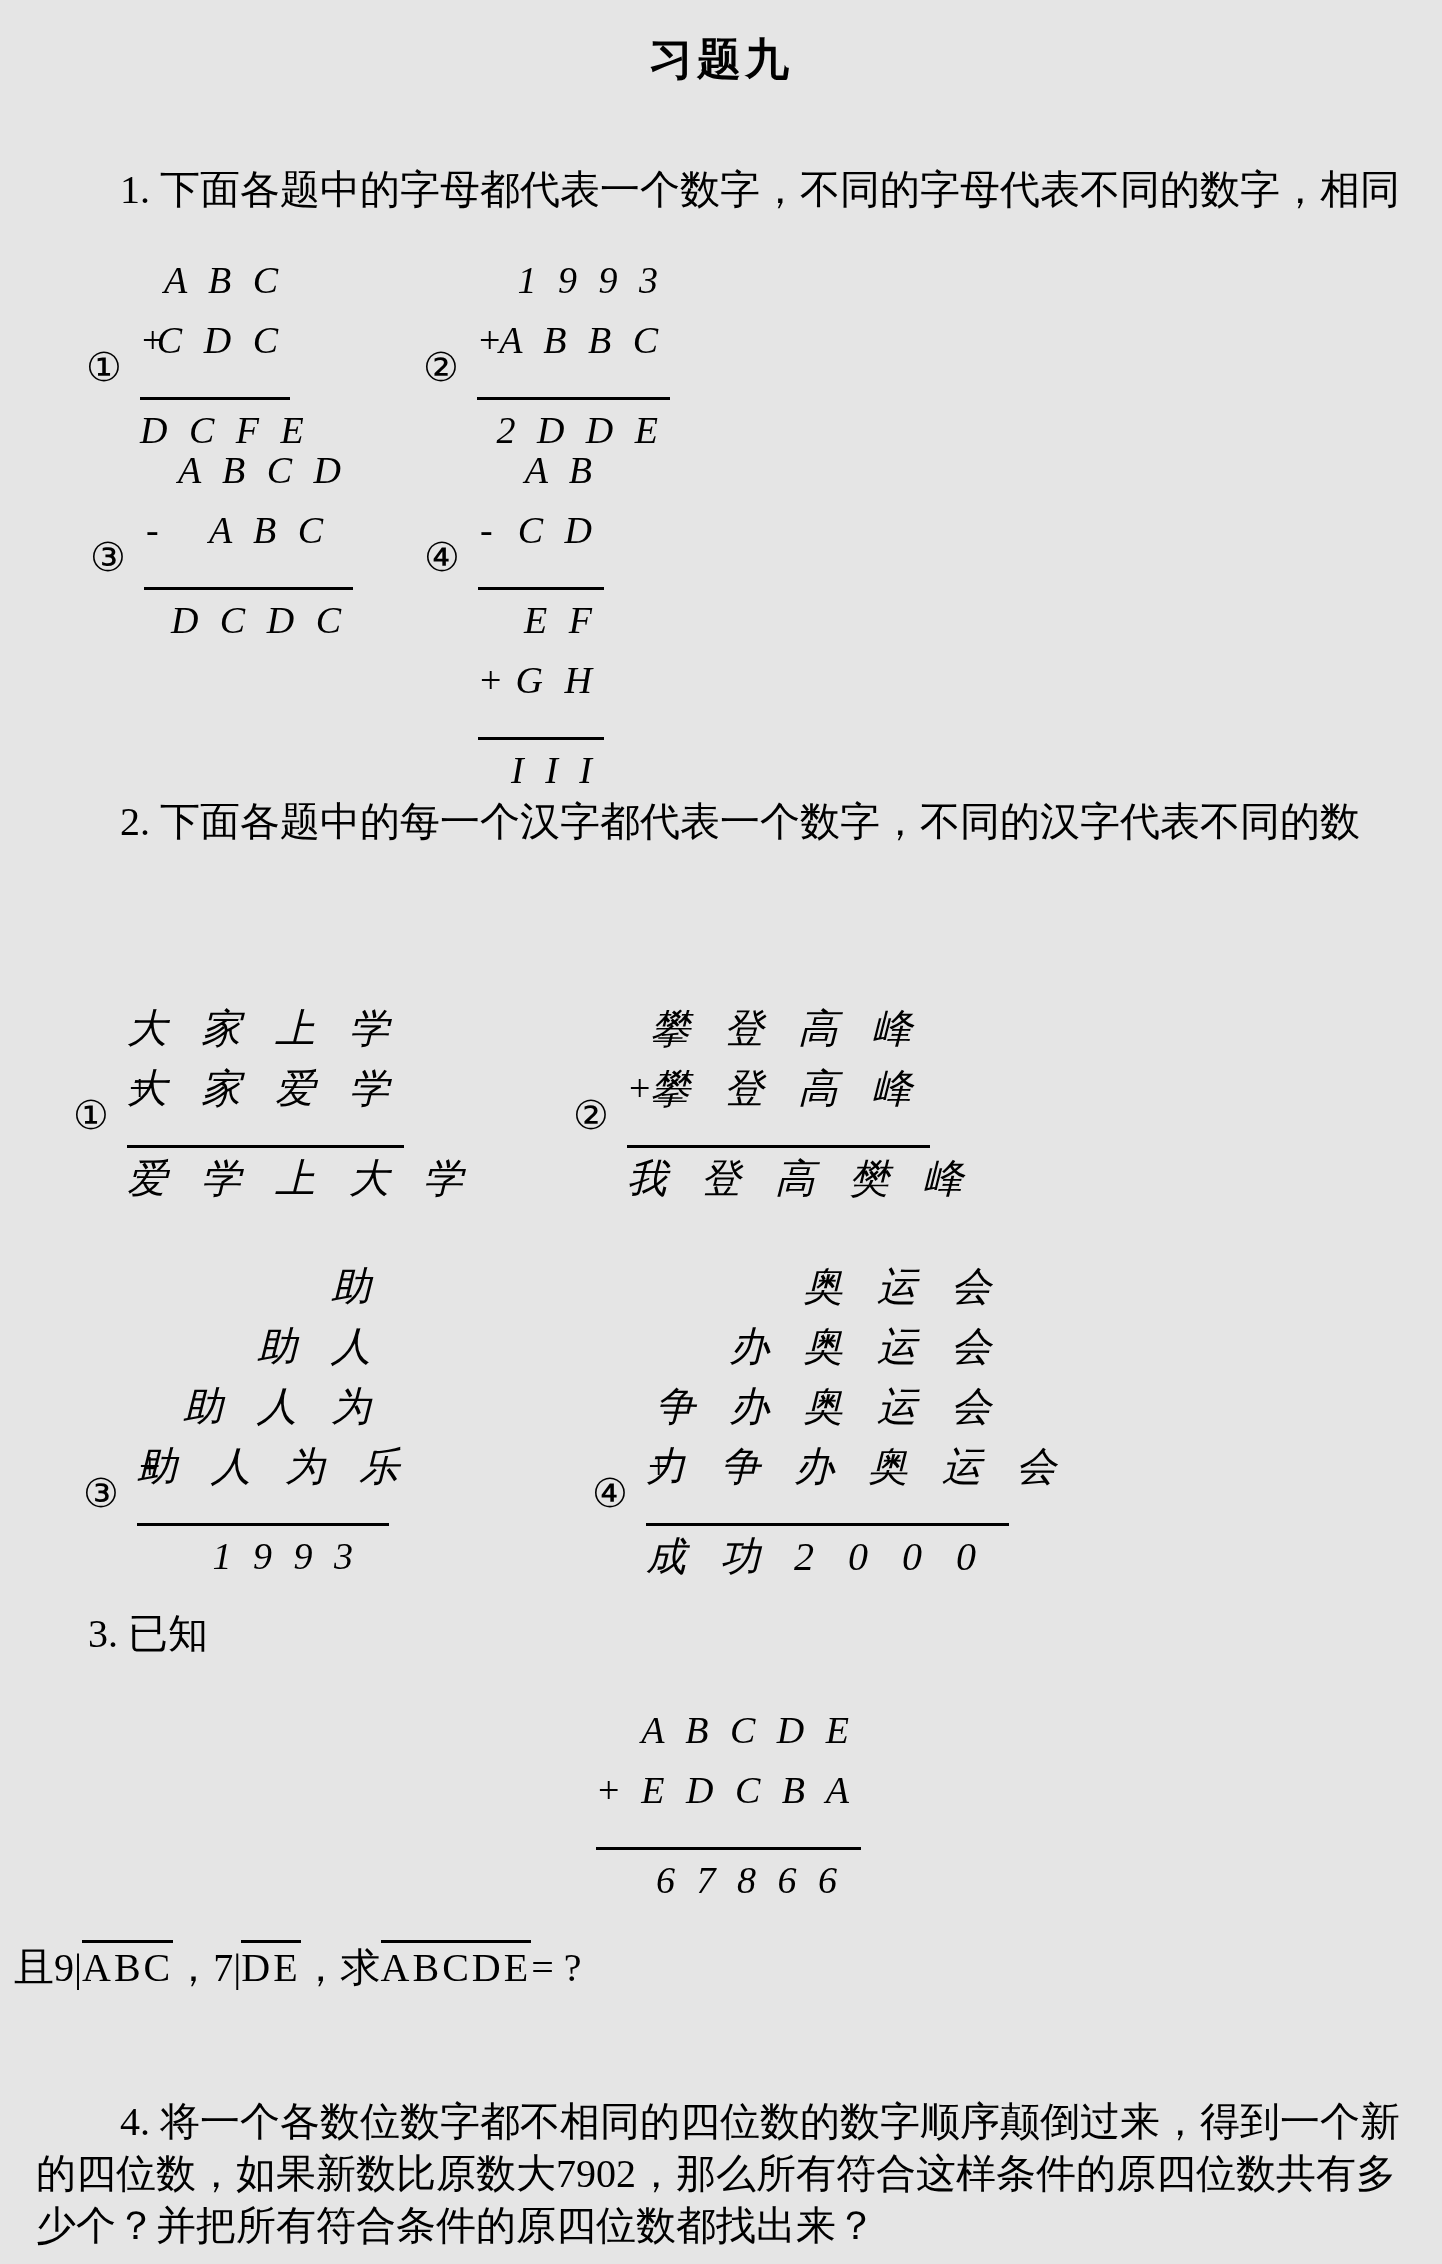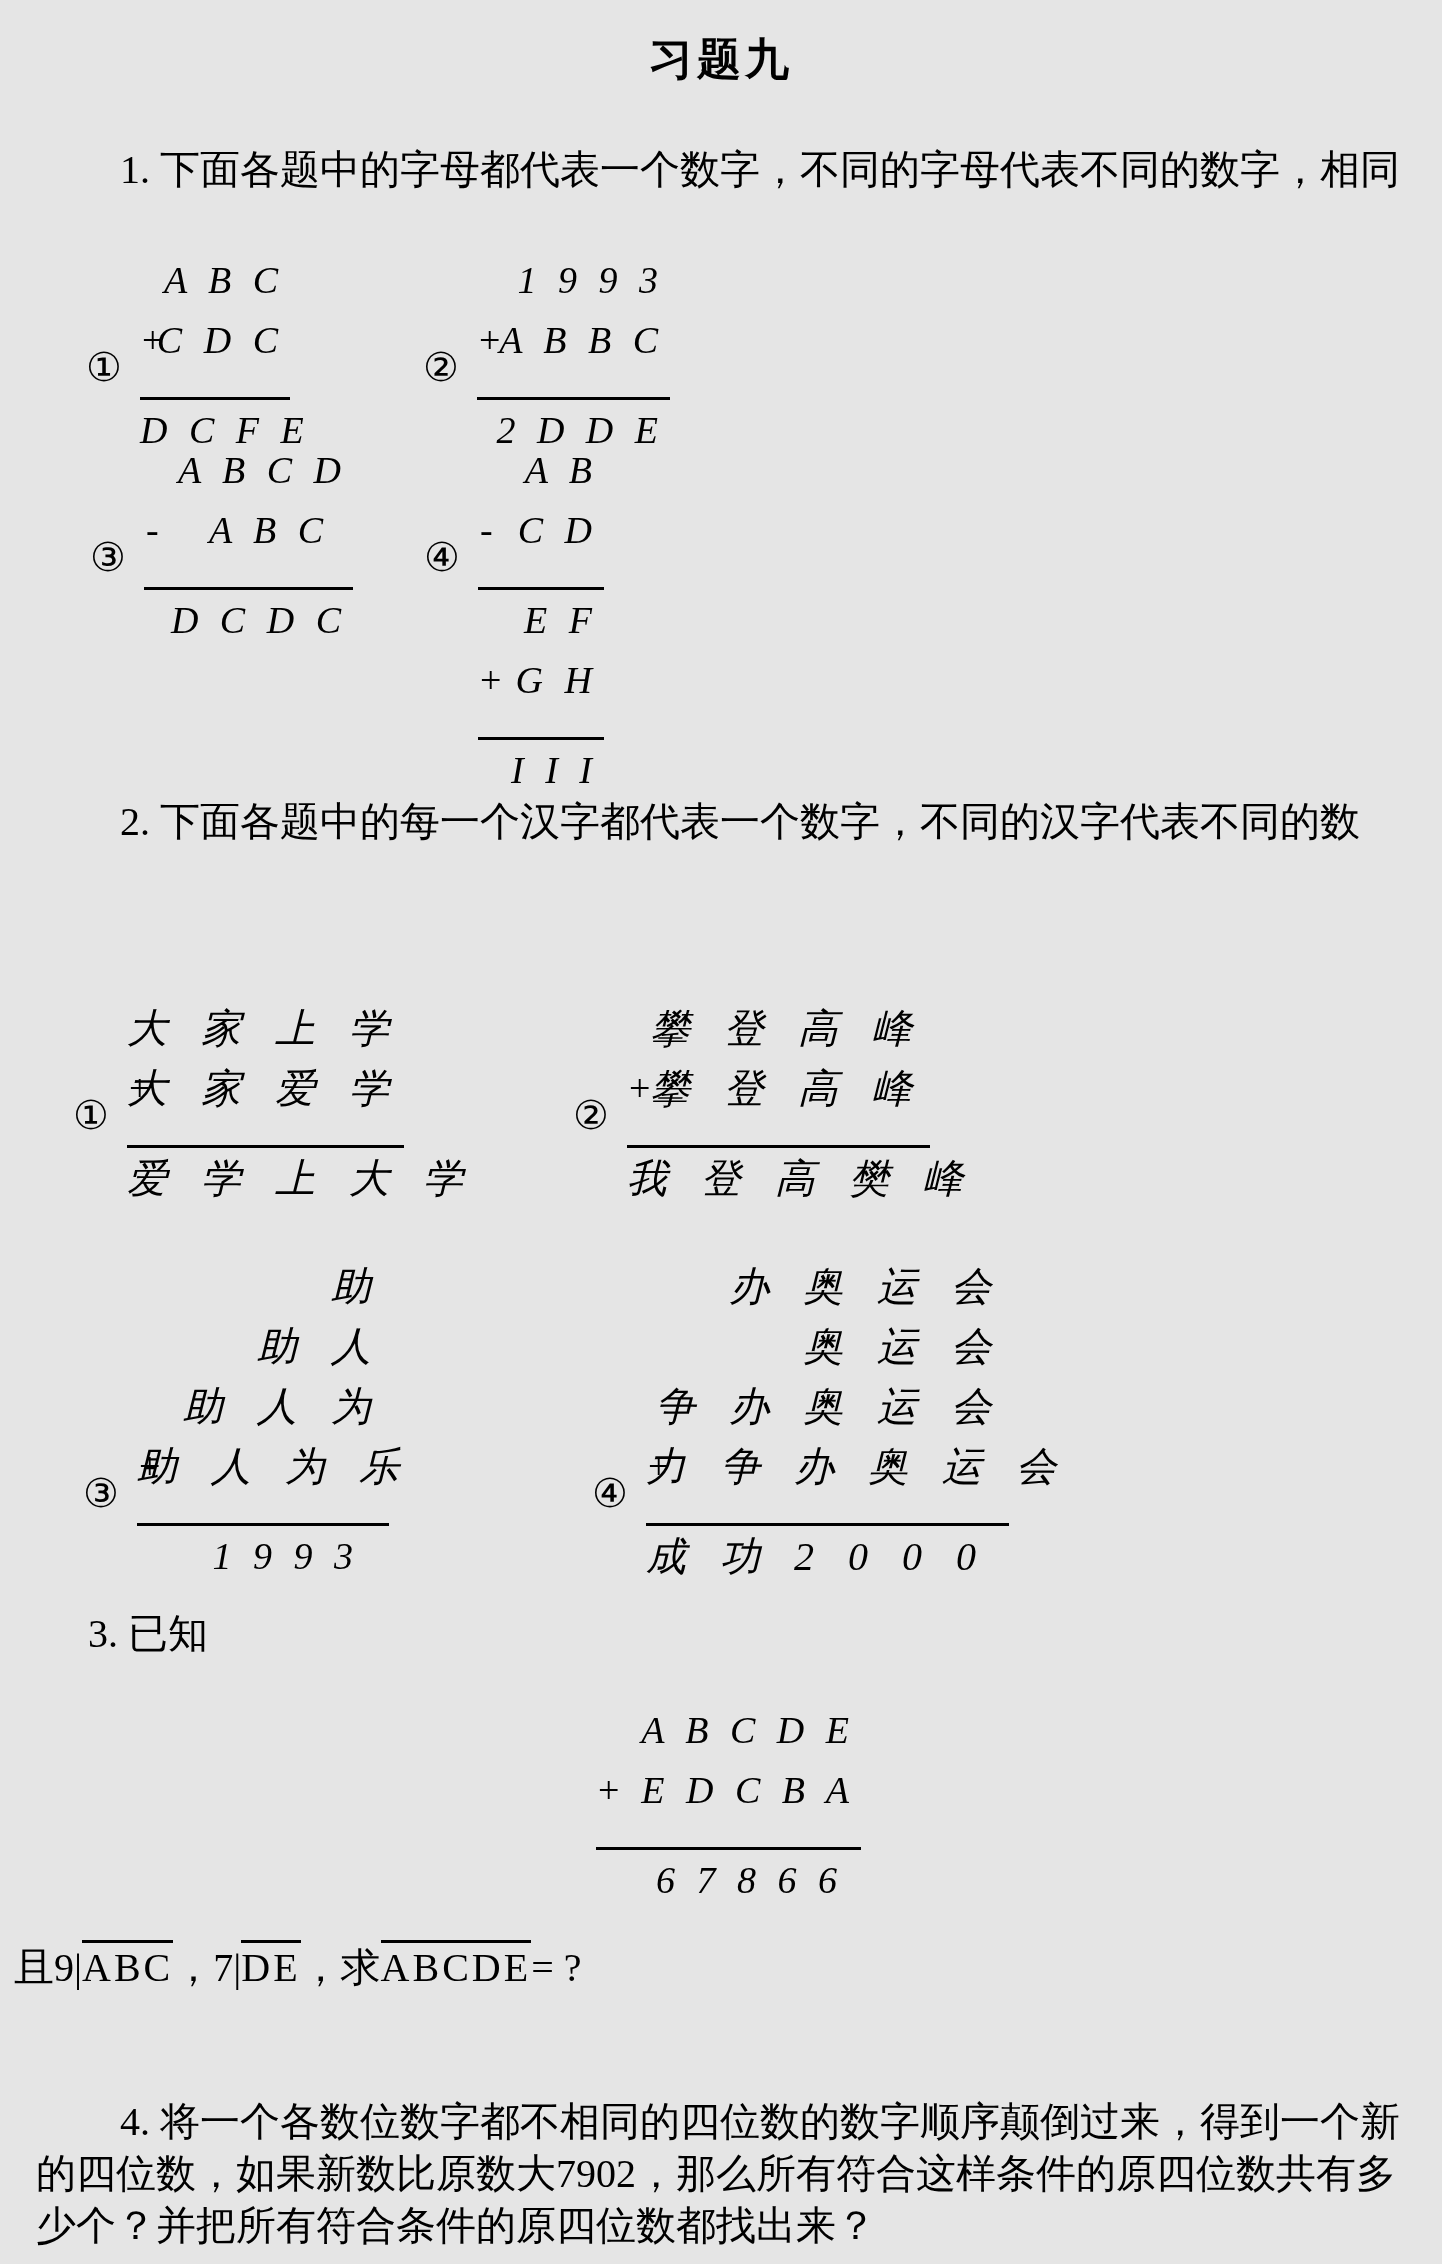--- a/index.html
+++ b/index.html
@@ -37,21 +37,21 @@
   .cond .seg { display:inline-block; border-top:3px solid transparent; line-height:1.25; vertical-align:bottom; }
   .cond .ovl { border-top-color:#000; letter-spacing:3px; }
 </style>
 </head>
 <body>
 
 <div class="page">
 
   <div class="title">习题九</div>
 
-  <div class="ptext" id="p1text" style="top:144px; left:36px;">
+  <div class="ptext" id="p1text" style="top:164px; left:36px;">
     <div class="line indent">1. 下面各题中的字母都代表一个数字，不同的字母代表不同的数字，相同</div>
   </div>
 
   <div class="puzzle" style="left:140px; top:250px;">
     <span class="pz-label" style="top:94px;">①</span>
     <div class="pz-body" style="width:150px;">
       <div class="pz-row">
         <span class="pz-sign"></span>
         <span class="pz-val val-rom">A B C</span>
       </div>
@@ -184,25 +184,25 @@
         <span class="pz-val val-rom" style="padding-right:30px;">1 9 9 3</span>
       </div>
     </div>
   </div>
 
   <div class="puzzle" style="left:646px; top:1256px;">
     <span class="pz-label" style="top:214px;">④</span>
     <div class="pz-body" style="width:363px;">
       <div class="pz-row">
         <span class="pz-sign"></span>
+        <span class="pz-val val-cjk">奥 运 会</span>
+      </div>
+      <div class="pz-row">
+        <span class="pz-sign"></span>
         <span class="pz-val val-cjk">办 奥 运 会</span>
-      </div>
-      <div class="pz-row">
-        <span class="pz-sign"></span>
-        <span class="pz-val val-cjk">奥 运 会</span>
       </div>
       <div class="pz-row">
         <span class="pz-sign"></span>
         <span class="pz-val val-cjk">争 办 奥 运 会</span>
       </div>
       <div class="pz-row">
         <span class="pz-sign">+</span>
         <span class="pz-val val-cjk">力 争 办 奥 运 会</span>
       </div>
       <div class="pz-row pz-result">

